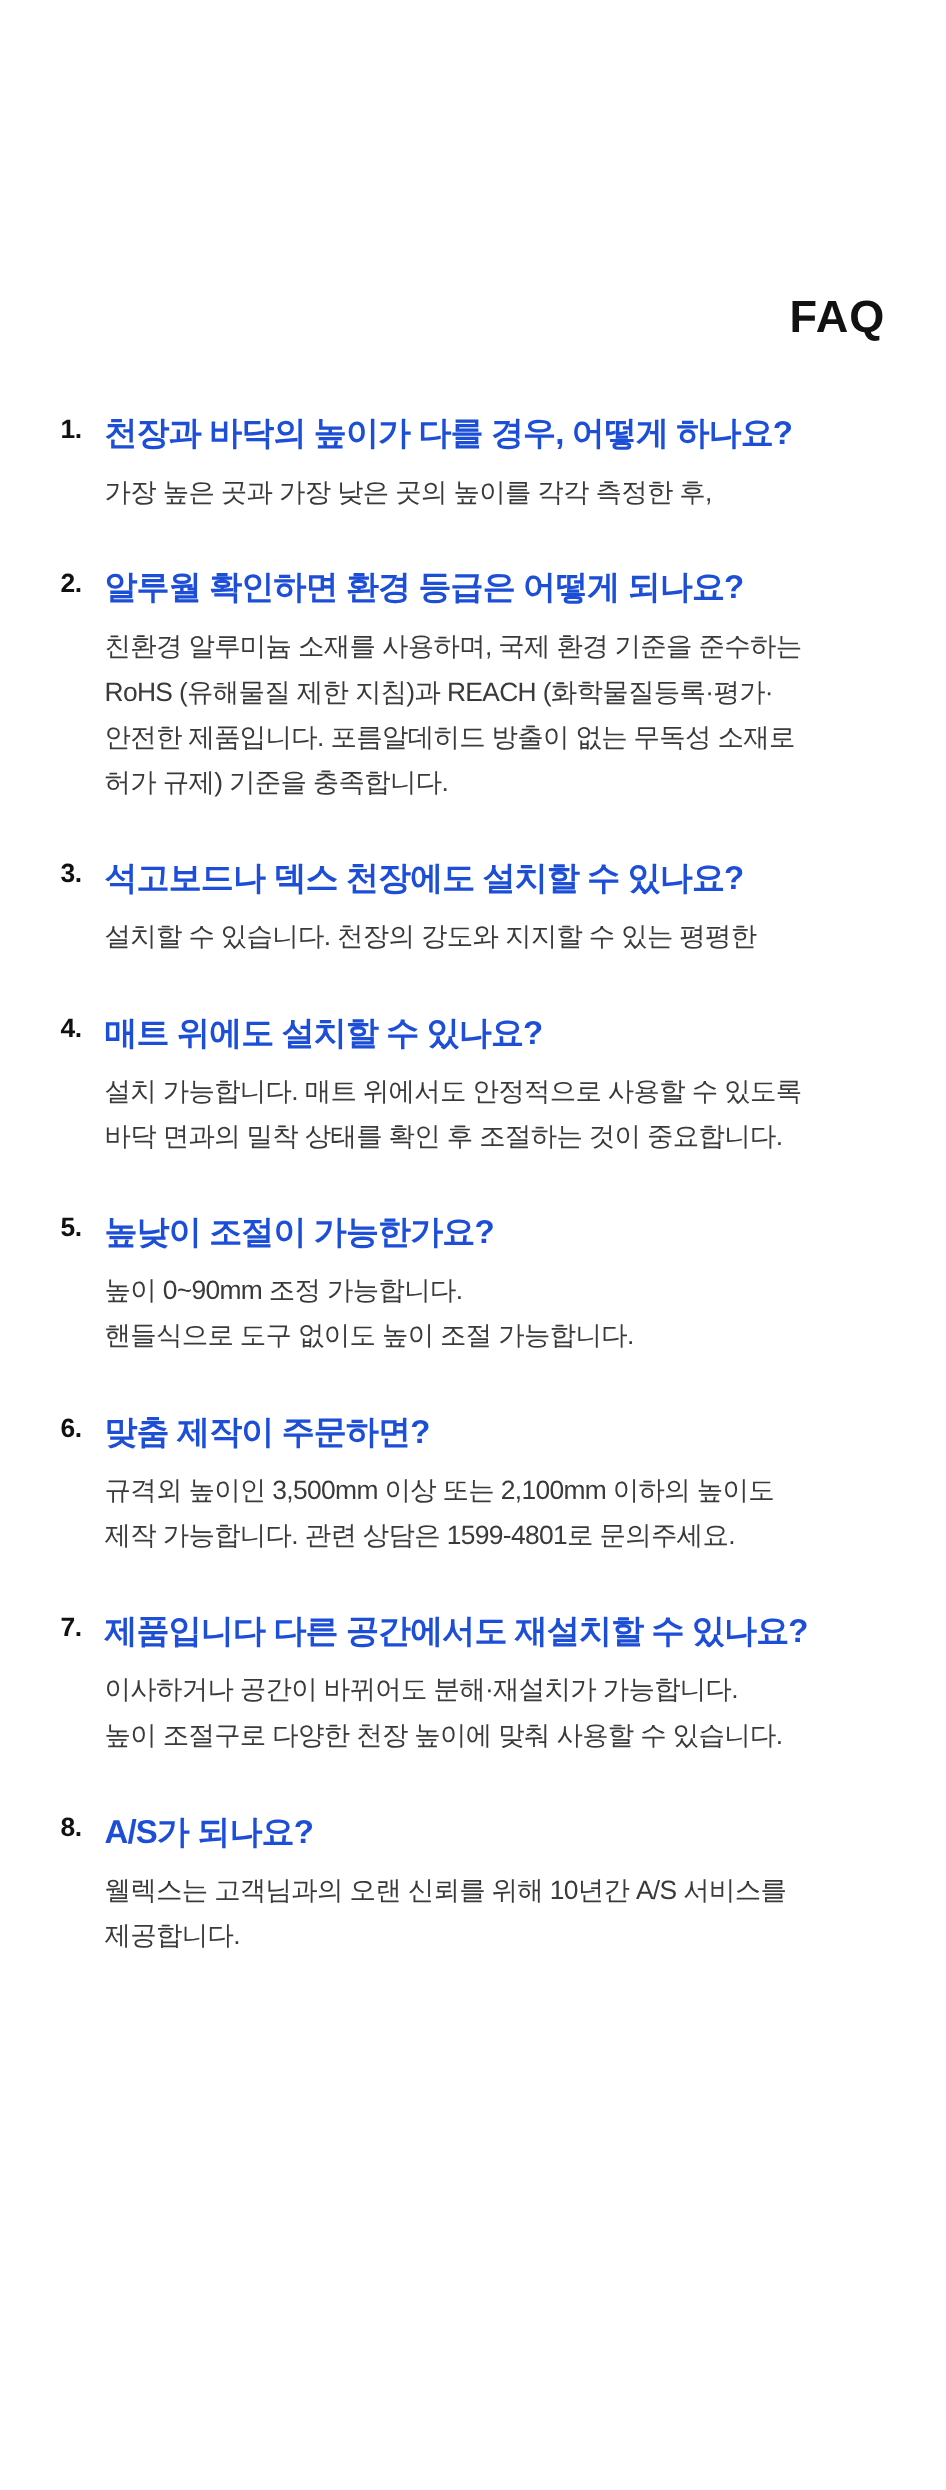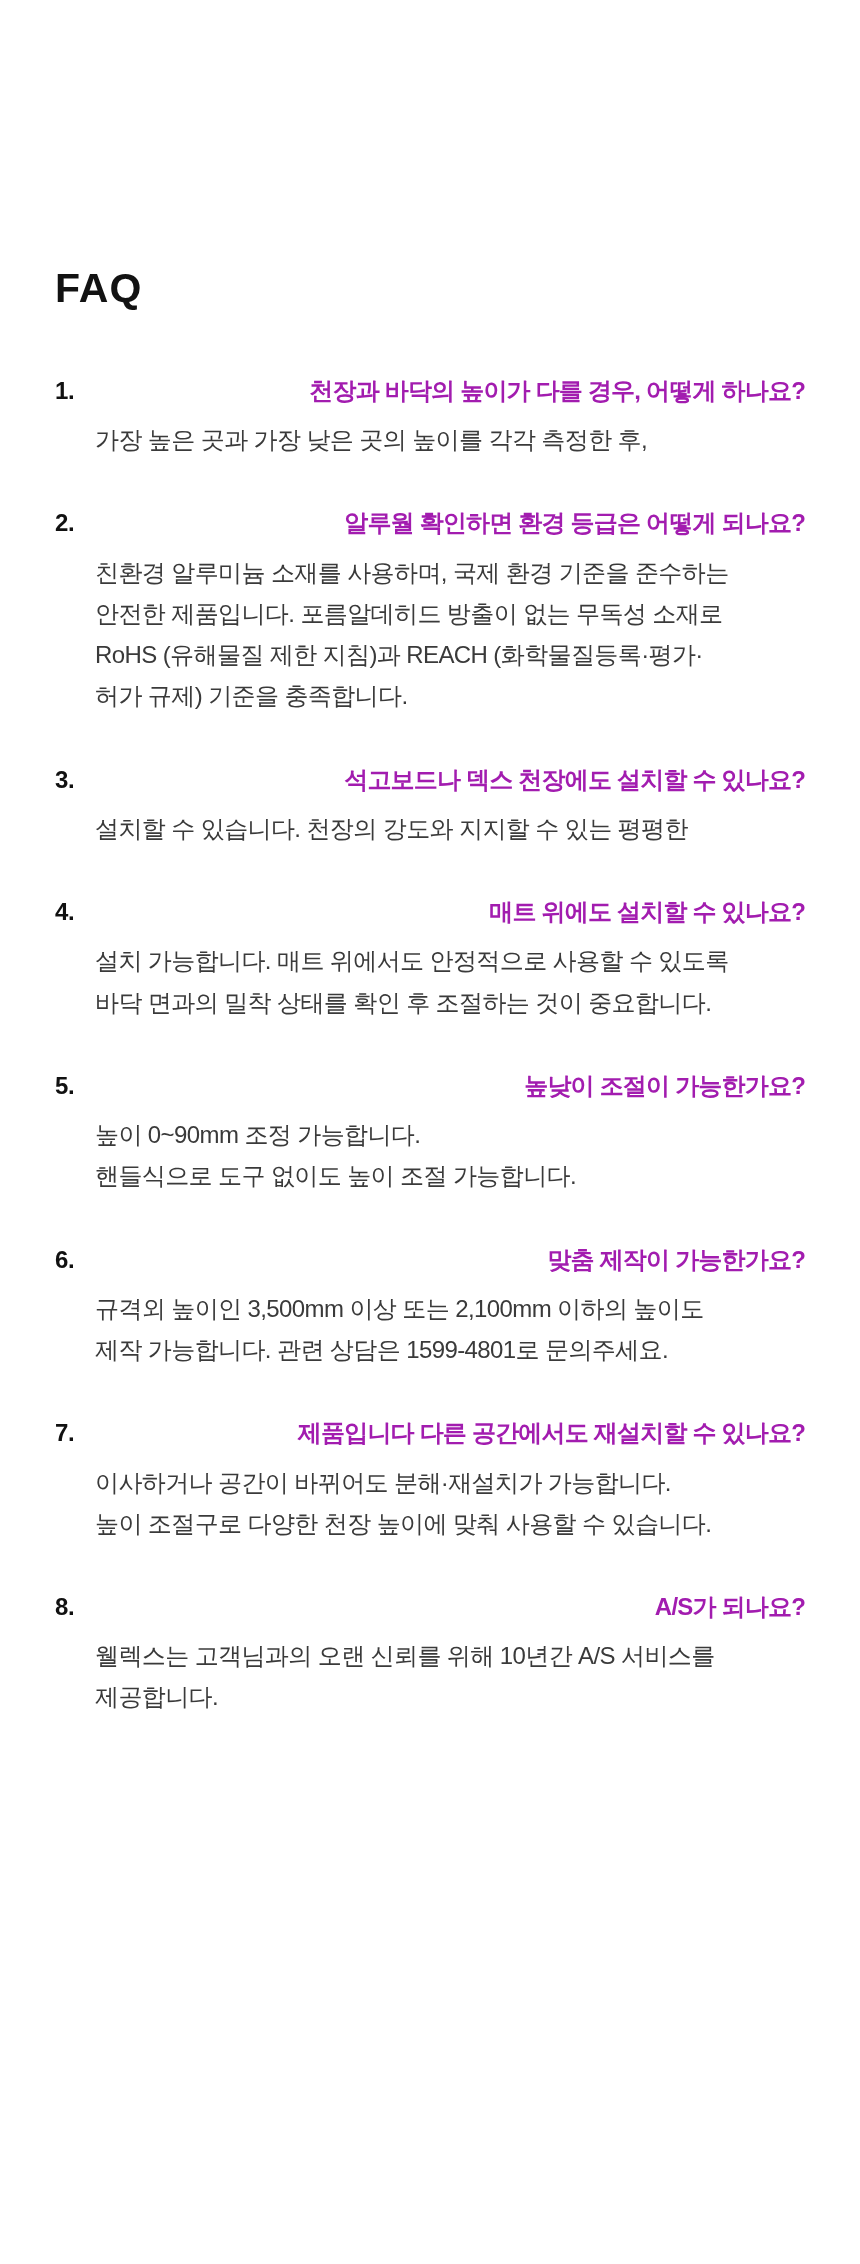--- a/index.html
+++ b/index.html
@@ -16,21 +16,21 @@
   }
   .page {
     width: 860px;
     min-height: 2264px;
     box-sizing: border-box;
     padding: 0 55px;
     background: #ffffff;
     position: relative;
   }
   .faq-title {
-    text-align: left;
+    text-align: right;
     font-size: 41px;
     font-weight: 700;
     letter-spacing: 1px;
     color: #121212;
     padding-top: 268px;
     margin: 0 0 66px 0;
     line-height: 1;
   }
   .faq-list {
     margin: 0;
@@ -51,27 +51,26 @@
   .q-num {
     font-size: 24px;
     font-weight: 700;
     color: #111111;
     width: 40px;
     flex: 0 0 40px;
     line-height: 1.3;
     letter-spacing: -0.3px;
   }
   .q-text {
-    font-size: 24px;
+    font-size: 30px;
     font-weight: 700;
-    color: #a21caf;
+    color: #1d4ed8;
     line-height: 1.3;
     letter-spacing: -0.8px;
     flex: 1 1 auto;
-    text-align: right;
   }
   .a-block {
     margin-left: 40px;
     font-size: 24px;
     font-weight: 400;
     color: #3a3a3a;
     line-height: 1.72;
     letter-spacing: -0.6px;
   }
   .a-line {
@@ -98,22 +97,22 @@
       </div>
     </li>
 
     <li class="faq-item">
       <div class="q-row">
         <span class="q-num">2.</span>
         <span class="q-text">알루월 확인하면 환경 등급은 어떻게 되나요?</span>
       </div>
       <div class="a-block">
         <span class="a-line">친환경 알루미늄 소재를 사용하며, 국제 환경 기준을 준수하는</span>
+        <span class="a-line">RoHS (유해물질 제한 지침)과 REACH (화학물질등록·평가·</span>
         <span class="a-line">안전한 제품입니다. 포름알데히드 방출이 없는 무독성 소재로</span>
-        <span class="a-line">RoHS (유해물질 제한 지침)과 REACH (화학물질등록·평가·</span>
         <span class="a-line">허가 규제) 기준을 충족합니다.</span>
       </div>
     </li>
 
     <li class="faq-item">
       <div class="q-row">
         <span class="q-num">3.</span>
         <span class="q-text">석고보드나 덱스 천장에도 설치할 수 있나요?</span>
       </div>
       <div class="a-block">
@@ -139,21 +138,21 @@
       </div>
       <div class="a-block">
         <span class="a-line">높이 0~90mm 조정 가능합니다.</span>
         <span class="a-line">핸들식으로 도구 없이도 높이 조절 가능합니다.</span>
       </div>
     </li>
 
     <li class="faq-item">
       <div class="q-row">
         <span class="q-num">6.</span>
-        <span class="q-text">맞춤 제작이 가능한가요?</span>
+        <span class="q-text">맞춤 제작이 주문하면?</span>
       </div>
       <div class="a-block">
         <span class="a-line">규격외 높이인 3,500mm 이상 또는 2,100mm 이하의 높이도</span>
         <span class="a-line">제작 가능합니다. 관련 상담은 1599-4801로 문의주세요.</span>
       </div>
     </li>
 
     <li class="faq-item">
       <div class="q-row">
         <span class="q-num">7.</span>

